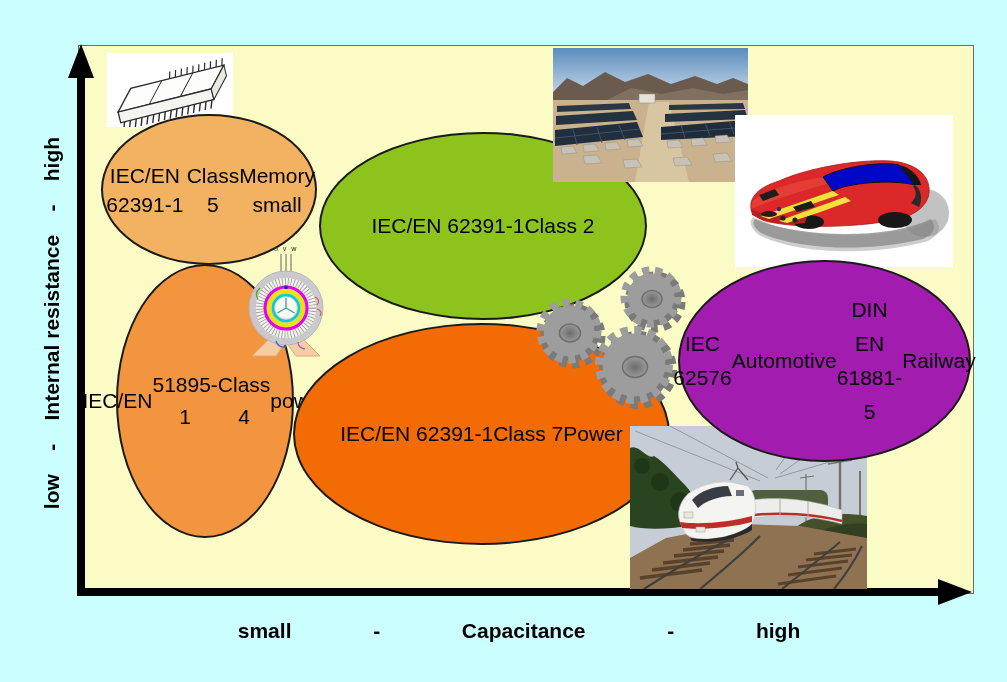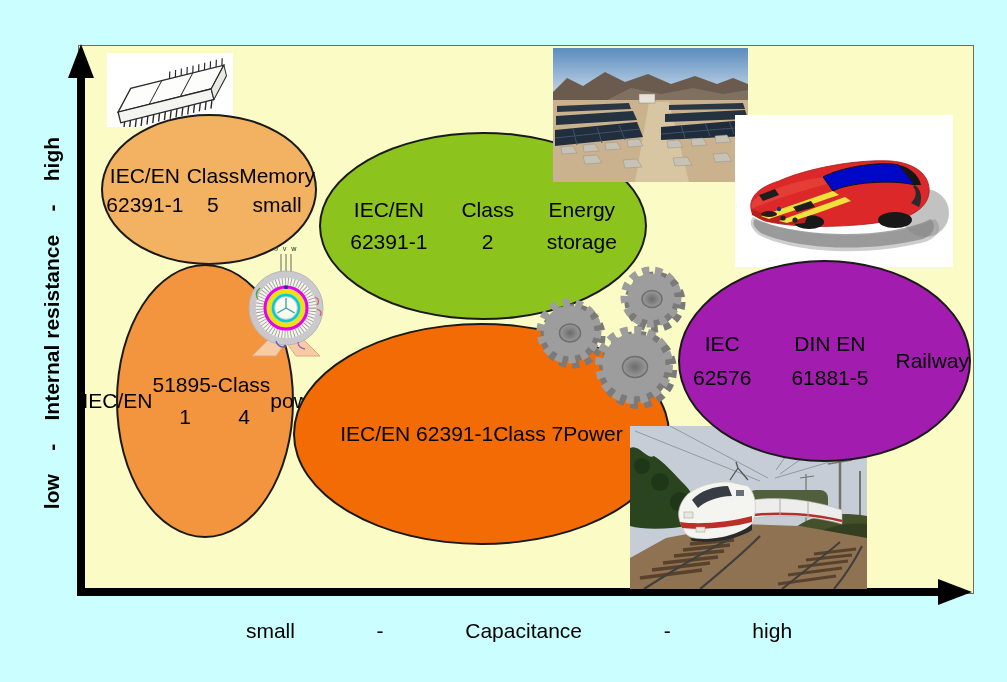--- a/index.html
+++ b/index.html
@@ -16,21 +16,21 @@
   .arrow-up{position:absolute;left:68px;top:44px;width:0;height:0;
     border-left:13px solid transparent;border-right:13px solid transparent;
     border-bottom:34px solid #000}
   .arrow-right{position:absolute;left:938px;top:579px;width:0;height:0;
     border-top:13px solid transparent;border-bottom:13px solid transparent;
     border-left:34px solid #000}
   .y-label{position:absolute;left:-178px;top:308px;width:460px;height:30px;
     line-height:30px;text-align:center;font-size:21px;font-weight:bold;
     white-space:pre;transform:rotate(-90deg)}
   .x-label{position:absolute;left:78px;top:619px;width:882px;
-    text-align:center;font-size:21px;font-weight:normal;white-space:pre}
+    text-align:center;font-size:21px;font-weight:bold;white-space:pre}
   .ellipse{position:absolute;border:2px solid #1A1A1A;border-radius:50%;
     display:flex;flex-direction:row;justify-content:center;align-items:center;
     text-align:center;font-weight:normal;font-size:21px;box-sizing:border-box}
   .e-class1{left:101px;top:114px;width:216px;height:151px;background:#F2B261;line-height:29px}
   .e-class2{left:319px;top:132px;width:328px;height:188px;background:#8CC41D;line-height:32px}
   .e-class4{left:116px;top:264px;width:178px;height:274px;background:#F3953F;line-height:32px}
   .e-class3{left:293px;top:323px;width:377px;height:222px;background:#F26B05;line-height:32px}
   .e-rail{left:678px;top:260px;width:293px;height:202px;background:#a21caf;line-height:34px}
   svg{position:absolute}
   .svg-chip{left:107px;top:53px}
@@ -66,21 +66,20 @@
 
 <div class="ellipse e-class1">
   <div>IEC/EN 62391-1</div>
   <div>Class 5</div>
   <div>Memory small</div>
 </div>
 
 <div class="ellipse e-class2">
   <div>IEC/EN 62391-1</div>
   <div>Class 2</div>
-  <div>Energy storage</div>
 </div>
 
 <svg class="svg-solar" width="195" height="134" viewBox="0 0 195 134">
   <defs>
     <linearGradient id="sg" x1="0" y1="0" x2="0" y2="1">
       <stop offset="0" stop-color="#5B8CBE"></stop>
         <stop offset="1" stop-color="#D5E2EE"></stop>
     </linearGradient>
   </defs>
   <rect width="195" height="54" fill="url(#sg)"></rect>
@@ -229,15 +228,16 @@
   </g>
   <g fill="url(#gHole)" stroke="#6E6E6E" stroke-width="1.5">
     <ellipse cx="132" cy="41" rx="10" ry="8.5"></ellipse>
     <ellipse cx="50" cy="75" rx="10.5" ry="9"></ellipse>
     <ellipse cx="115" cy="109" rx="12.5" ry="10.5"></ellipse>
   </g>
 </svg>
 
 <div class="ellipse e-rail">
   <div>IEC 62576</div>
+  <div>Automotive</div>
   <div>DIN EN 61881-5</div>
   <div>Railway</div>
 </div>
 
 </body></html>

